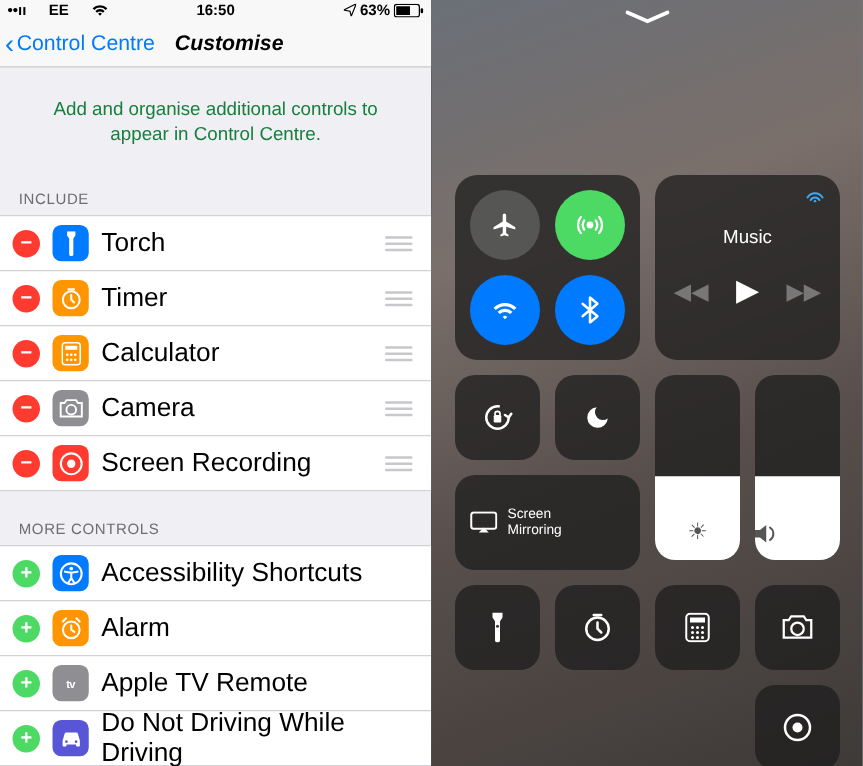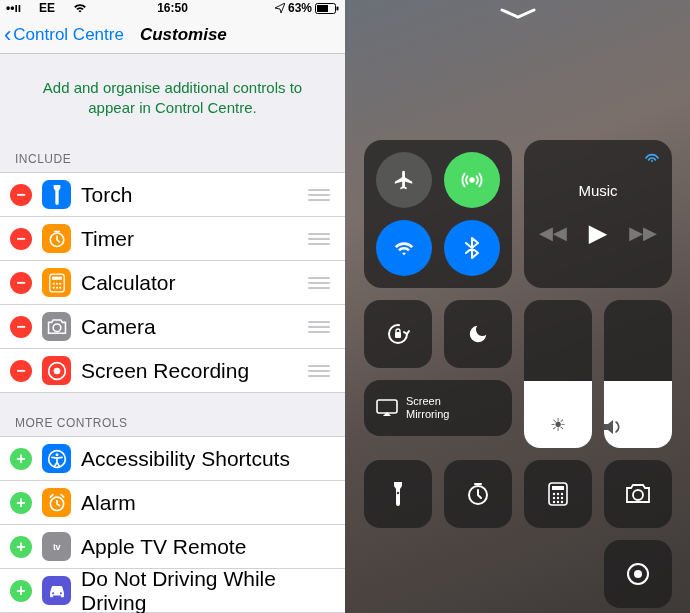--- a/index.html
+++ b/index.html
@@ -130,21 +130,21 @@
   .music-controls{display:flex; gap:22px; align-items:center;}
   .music-controls .skip{color:rgba(255,255,255,0.35); font-size:18px;}
   .music-controls .play{color:#fff; font-size:24px;}
   .tile {
     width:68px; height:68px; border-radius:16px;
     background:rgba(30,30,30,0.75);
     display:flex; align-items:center; justify-content:center;
     color:#fff; font-size:22px; cursor:pointer;
   }
   .tile-wide {
-    width:148px; height:56px; border-radius:16px;
+    width:148px; height:76px; border-radius:16px;
     background:rgba(30,30,30,0.75);
     display:flex; align-items:center; justify-content:flex-start;
     gap:8px; padding:0 12px; color:#fff; cursor:pointer;
   }
   .tile-wide .sm-label{font-size:11px; line-height:1.2;}
   .slider {
     width:68px; height:148px; border-radius:16px;
     background:rgba(30,30,30,0.75);
     position:relative; overflow:hidden; cursor:pointer;
   }

